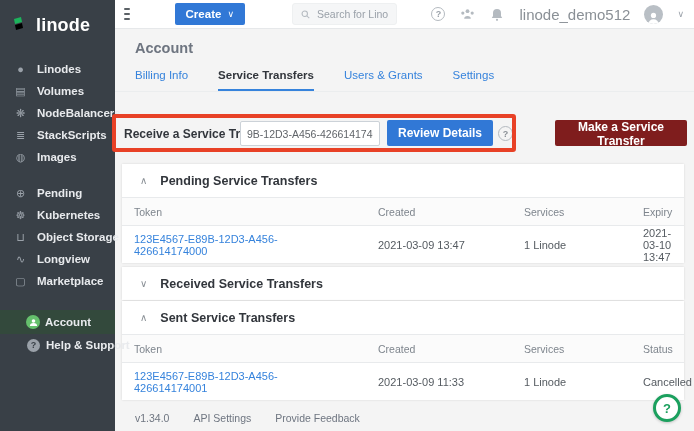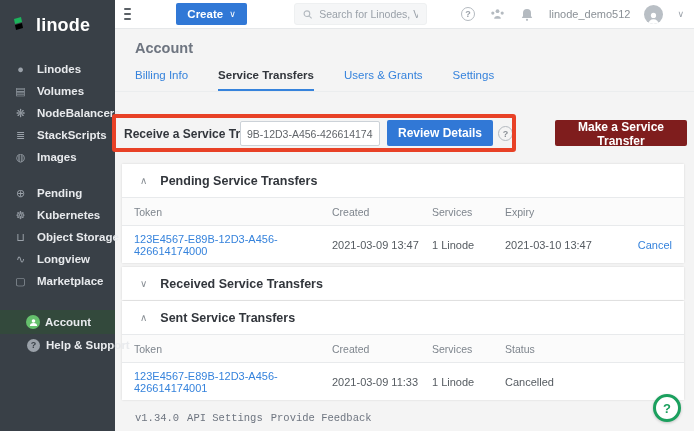--- a/index.html
+++ b/index.html
@@ -27,21 +27,21 @@
   .hamburger { width:16px; height:12px; margin-left:9px; display:flex; flex-direction:column; justify-content:space-between; cursor:pointer; }
   .hamburger span { display:block; height:2px; background:#5b6166; border-radius:1px; }
   .create-btn { margin-left:11px; background:#3178d6; color:#fff; font-size:11.5px; font-weight:700; border:none; border-radius:2px; height:22px; padding:0 11px; display:flex; align-items:center; gap:6px; cursor:pointer; }
   .create-btn .cv { font-size:9px; font-weight:400; }
   .searchbar { margin-left:13px; width:270px; height:22px; background:#f5f6f7; border:1px solid #eef0f1; border-radius:3px; display:flex; align-items:center; padding:0 8px; gap:7px; }
   .searchbar input { border:none; outline:none; background:transparent; font-size:10.5px; color:#6e7580; width:100%; font-family:"Liberation Sans", sans-serif; }
   .searchbar input::placeholder { color:#9aa1a9; }
   .tb-icons { margin-left:auto; display:flex; align-items:center; gap:14px; padding-right:10px; }
   .tb-ic { width:16px; height:16px; display:flex; align-items:center; justify-content:center; cursor:pointer; color:#9aa1a9; }
   .qmark { width:14px; height:14px; border:1.4px solid #b4bac0; border-radius:50%; color:#9aa1a9; font-size:9px; font-weight:700; display:flex; align-items:center; justify-content:center; }
-  .username { font-size:11px; color:#8a9096; cursor:pointer; }
+  .username { font-size:15px; color:#8a9096; cursor:pointer; }
   .avatar { width:19px; height:19px; border-radius:50%; background:#b9bfc5; display:flex; align-items:flex-end; justify-content:center; overflow:hidden; cursor:pointer; }
   .tb-chevron { font-size:9px; color:#9aa1a9; cursor:pointer; }
 
   
   .content { position:absolute; left:115px; top:29px; width:579px; height:402px; background:#f4f4f4; }
   .page-title { position:absolute; left:20px; top:11px; font-size:14.5px; font-weight:600; color:#6e7580; }
   .tabs { position:absolute; left:20px; top:40px; display:flex; gap:30px; }
   .tab { font-size:11.5px; color:#3683dc; padding-bottom:8px; cursor:pointer; }
   .tab.active { color:#32363c; font-weight:700; border-bottom:2px solid #3683dc; }
   .tabs-rule { position:absolute; left:0; top:62px; width:579px; border-bottom:1px solid #ebedee; }
@@ -52,32 +52,32 @@
   .token-input { position:absolute; left:125px; top:92px; width:140px; height:25px; border:1px solid #ccd2d8; border-radius:2px; background:#fff; font-size:10.5px; color:#606469; padding:0 6px; outline:none; font-family:"Liberation Sans", sans-serif; }
   .review-btn { position:absolute; left:272px; top:91px; width:106px; height:26px; background:#3178d6; color:#fff; border:none; border-radius:2px; font-size:12px; font-weight:700; cursor:pointer;text-align:center; }
   .help-circle { position:absolute; left:383px; top:97px; width:15px; height:15px; border:1.4px solid #b4bac0; border-radius:50%; color:#8a9096; font-size:9px; font-weight:700; display:flex; align-items:center; justify-content:center; cursor:pointer; }
   .make-btn { position:absolute; left:440px; top:91px; width:132px; height:26px; background:#7f1d1d; color:#fff; border:none; border-radius:2px; font-size:12px; font-weight:700; cursor:pointer; }
 
   
   .card { position:absolute; left:7px; width:562px; background:#fff; box-shadow:0 0 2px rgba(0,0,0,0.12); }
   .card-header { height:33px; display:flex; align-items:center; gap:13px; padding-left:18px; cursor:pointer; }
   .chev { font-size:10px; color:#8a9096; }
   .card-title { font-size:12.5px; font-weight:700; color:#32363c; }
-  .thead, .trow { display:grid; align-items:center; padding:0 12px; }
+  .thead, .trow { display:grid; align-items:center; padding:0 12px;gap:46px; }
   .grid5 { grid-template-columns:198px 100px 73px 1fr 52px; }
   .grid4 { grid-template-columns:198px 100px 73px 1fr; }
   .thead { height:29px; background:#fbfbfb; border-top:1px solid #e8eaec; border-bottom:1px solid #e8eaec; }
   .th { font-size:10.5px; color:#7e858d; }
   .trow { height:37px; }
   .td { font-size:11px; color:#555b61; }
   .link { color:#3683dc; cursor:pointer; }
   .td-action { text-align:right; }
 
   
-  .footer { position:absolute; left:20px; top:383px; display:flex; gap:8px;font-family:Liberation Mono, monospace; }
+  .footer { position:absolute; left:20px; top:383px; display:flex; gap:24px; }
   .footer span { font-size:10.5px; color:#6e7580; }
   .footer .flink { cursor:pointer; }
 
   .chat-bubble { position:absolute; right:13px; top:365px; width:28px; height:28px; background:#fff; border:3px solid #1ba05e; border-radius:50%; display:flex; align-items:center; justify-content:center; color:#1ba05e; font-size:13px; font-weight:700; cursor:pointer; box-shadow:0 1px 3px rgba(0,0,0,0.2); }
 </style>
 </head>
 <body>
 
 <div class="app">
 

